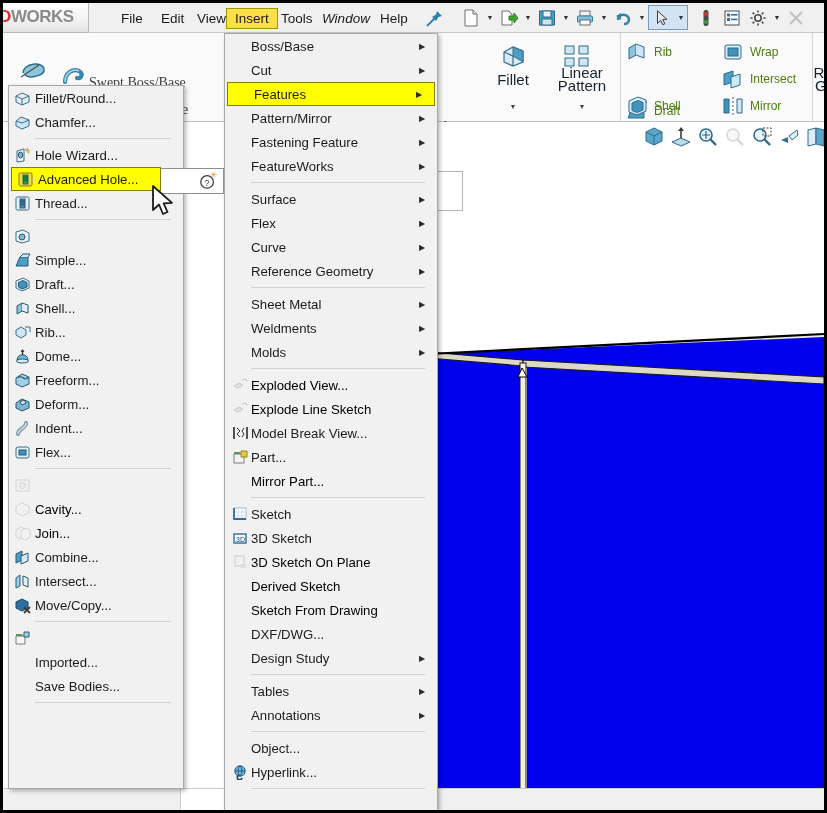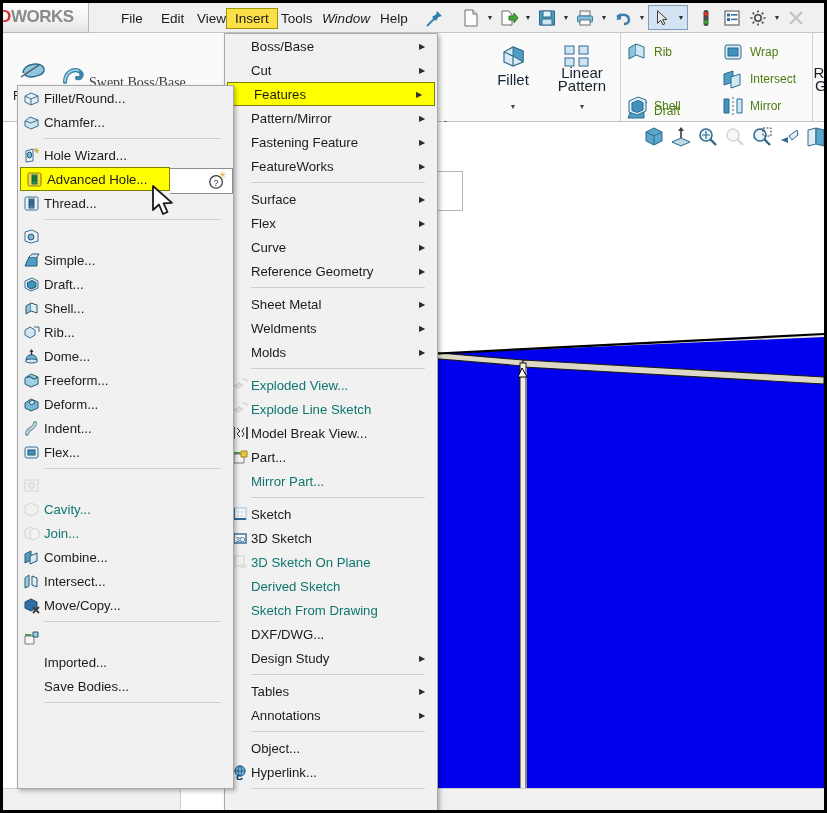--- a/index.html
+++ b/index.html
@@ -182,41 +182,41 @@
 
   
   .dropdown {
     position: absolute;
     background: #f1f1f1;
     border: 1px solid #a8a8a8;
     box-shadow: 2px 2px 4px rgba(0,0,0,0.28);
     z-index: 50;
   }
   #insert-menu { left: 221px; top: 30px; width: 214px; height: 783px; }
-  #features-menu { left: 14px; top: 82px; width: 217px; height: 704px; z-index: 60; }
+  #features-menu { left: 5px; top: 82px; width: 176px; height: 704px; z-index: 60; }
 
   .mrow {
     position: relative;
     height: 24px;
     display: flex; align-items: center;
     font-size: 13.2px; color: #1b1b1b;
     white-space: nowrap;
     cursor: default;
   }
   .mrow .micon {
     width: 26px; min-width: 26px;
     display: flex; align-items: center; justify-content: center;
   }
   .mrow .mlabel { flex: 1; }
   .mrow .marrow {
     width: 18px; min-width: 18px;
     font-size: 8px; color: #2b2b2b;
     text-align: left;
   }
-  .mrow.dis .mlabel { color: #0f766e; }
+  .mrow.dis .mlabel { color: #000000; }
   .mrow.hl {
     background: #ffff00;
     border: 1px solid #7f7f00;
   }
   .msep {
     height: 1px; margin: 4px 12px 4px 26px;
     background: #d0d0d0;
   }
   #insert-menu .mrow { padding-left: 26px; }
   #insert-menu .mrow .micon { position: absolute; left: 2px; top: 0; height: 24px; }

